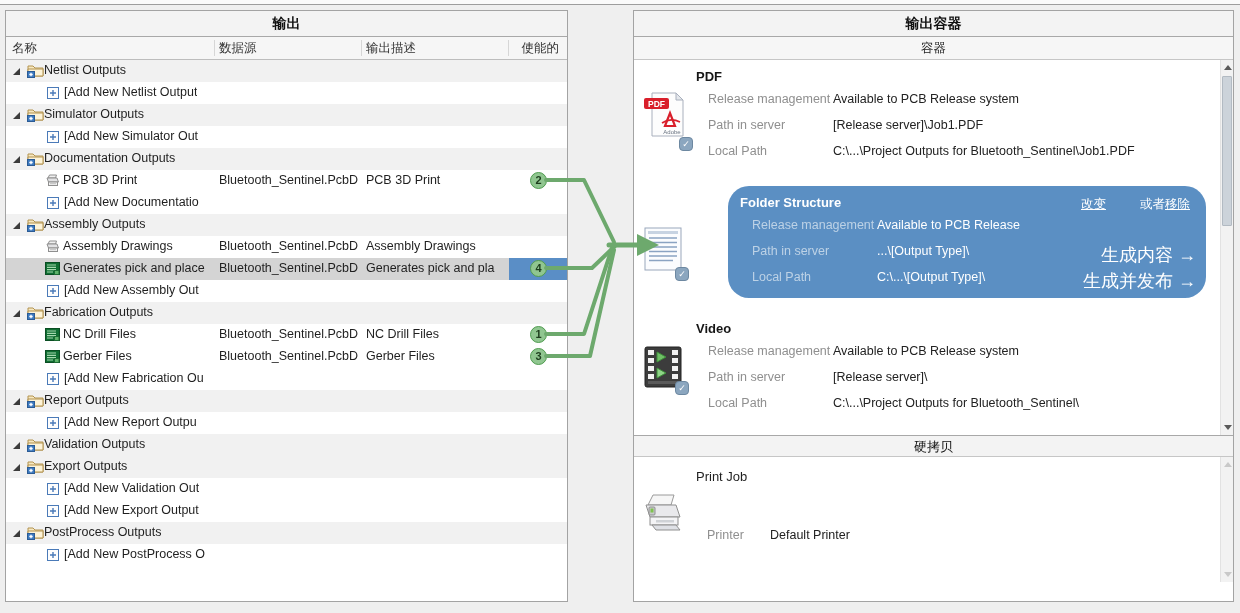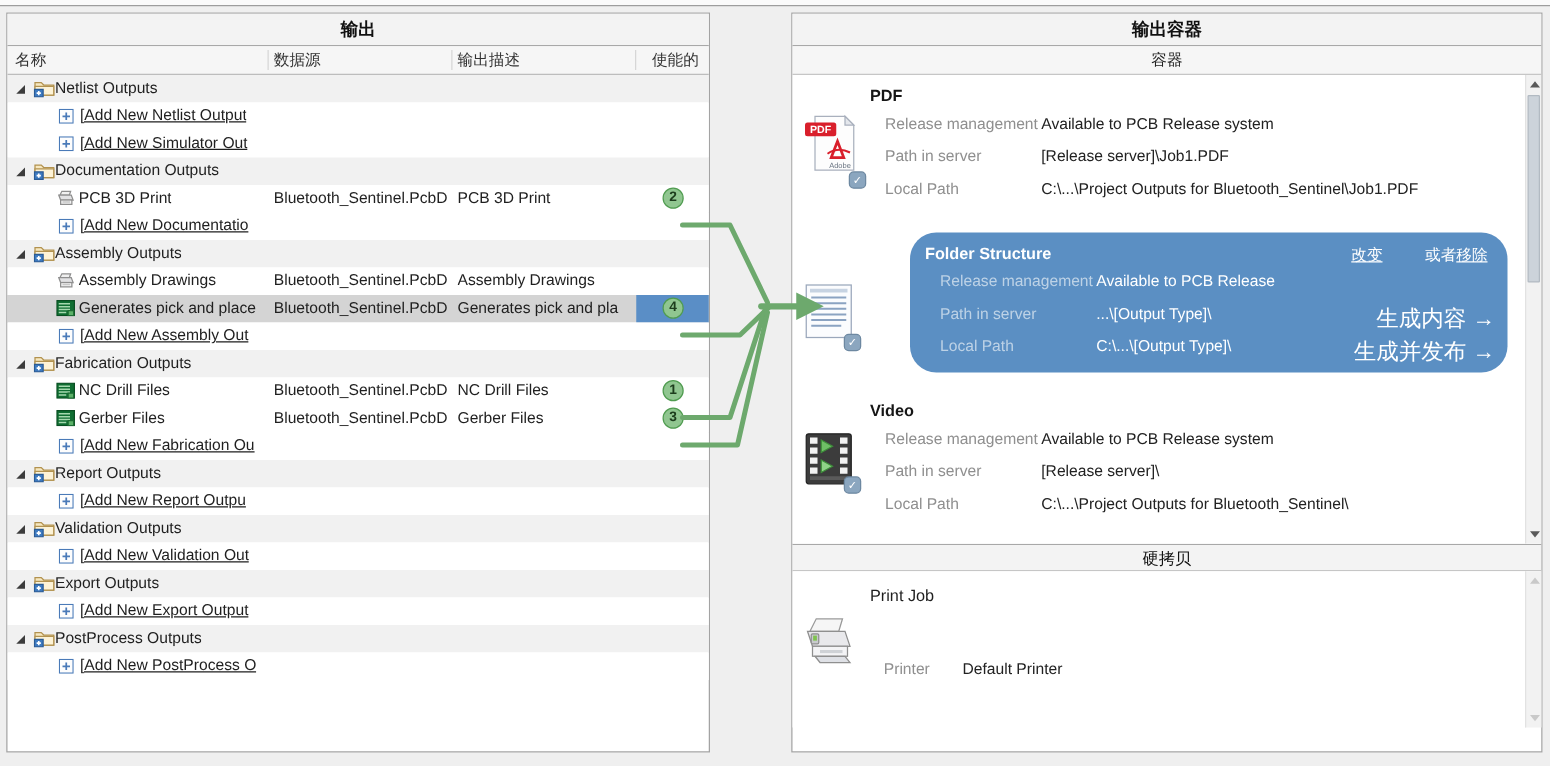--- a/index.html
+++ b/index.html
@@ -33,21 +33,21 @@
   .trow { position:relative; height:22px; background:#fff; }
   .trow.group { background:#f1f1f1; }
   .trow.selected { background:#d4d4d4; }
   .t-arrow { position:absolute; left:7px; top:8px; width:0; height:0;
     border-left:7px solid transparent; border-bottom:7px solid #3c3c3c; }
   .t-ficon { position:absolute; left:21px; top:3px; }
   .t-plus  { position:absolute; left:41px; top:5px; }
   .t-iicon { position:absolute; left:39px; top:4px; }
   .t-label { position:absolute; top:3px; white-space:nowrap; overflow:hidden; }
   .t-label.g { left:38px; }
-  .t-label.a { left:58px; max-width:152px;text-decoration:underline; }
+  .t-label.a { left:58px; max-width:152px; }
   .t-label.i { left:57px; max-width:152px; }
   .t-source { position:absolute; left:213px; top:3px; width:145px;
     white-space:nowrap; overflow:hidden; }
   .t-desc { position:absolute; left:360px; top:3px; width:141px;
     white-space:nowrap; overflow:hidden; }
   .t-encell { position:absolute; left:503px; right:0; top:0; bottom:0; background:#5a8ec6; }
   .t-badge { position:absolute; left:524px; top:2px; width:17px; height:17px;
     border-radius:50%; background:#90c690; border:1.5px solid #509c50;
     text-align:center; line-height:14px; font-size:11px; font-weight:600; color:#1d3d1d; z-index:2; }
 
@@ -134,20 +134,30 @@
           </svg></span>
         <span class="t-label g">Netlist Outputs</span>
       </div>
       <div class="trow add">
         <span class="t-plus"><svg width="12" height="12" viewBox="0 0 12 12">
             <rect x="0.5" y="0.5" width="11" height="11" fill="#fdfdfd" stroke="#4a7ab8"></rect>
             <path d="M6 3 v6 M3 6 h6" stroke="#4a7ab8" stroke-width="1.4"></path>
           </svg></span>
         <span class="t-label a">[Add New Netlist Output</span>
       </div>
+      <div class="trow group">
+        <span class="t-arrow"></span>
+        <span class="t-ficon"><svg width="17" height="15" viewBox="0 0 17 15">
+            <path d="M1 3 h5 l2 2 h8 v8 h-15 z" fill="#f7e8c0" stroke="#b2924f"></path>
+            <path d="M1 6 h15 v7 h-15 z" fill="#fdf3d7" stroke="#b2924f"></path>
+            <rect x="0.5" y="8.5" width="7" height="6" fill="#3d7ac0" stroke="#2b5b94"></rect>
+            <path d="M4 9.8 v3.4 M2.3 11.5 h3.4" stroke="#fff" stroke-width="1.3"></path>
+          </svg></span>
+        <span class="t-label g">Simulator Outputs</span>
+      </div>
       <div class="trow add">
         <span class="t-plus"><svg width="12" height="12" viewBox="0 0 12 12">
             <rect x="0.5" y="0.5" width="11" height="11" fill="#fdfdfd" stroke="#4a7ab8"></rect>
             <path d="M6 3 v6 M3 6 h6" stroke="#4a7ab8" stroke-width="1.4"></path>
           </svg></span>
         <span class="t-label a">[Add New Simulator Out</span>
       </div>
       <div class="trow group">
         <span class="t-arrow"></span>
         <span class="t-ficon"><svg width="17" height="15" viewBox="0 0 17 15">
@@ -276,36 +286,36 @@
       <div class="trow group">
         <span class="t-arrow"></span>
         <span class="t-ficon"><svg width="17" height="15" viewBox="0 0 17 15">
             <path d="M1 3 h5 l2 2 h8 v8 h-15 z" fill="#f7e8c0" stroke="#b2924f"></path>
             <path d="M1 6 h15 v7 h-15 z" fill="#fdf3d7" stroke="#b2924f"></path>
             <rect x="0.5" y="8.5" width="7" height="6" fill="#3d7ac0" stroke="#2b5b94"></rect>
             <path d="M4 9.8 v3.4 M2.3 11.5 h3.4" stroke="#fff" stroke-width="1.3"></path>
           </svg></span>
         <span class="t-label g">Validation Outputs</span>
       </div>
+      <div class="trow group">
+        <span class="t-arrow"></span>
+        <span class="t-ficon"><svg width="17" height="15" viewBox="0 0 17 15">
+            <path d="M1 3 h5 l2 2 h8 v8 h-15 z" fill="#f7e8c0" stroke="#b2924f"></path>
+            <path d="M1 6 h15 v7 h-15 z" fill="#fdf3d7" stroke="#b2924f"></path>
+            <rect x="0.5" y="8.5" width="7" height="6" fill="#3d7ac0" stroke="#2b5b94"></rect>
+            <path d="M4 9.8 v3.4 M2.3 11.5 h3.4" stroke="#fff" stroke-width="1.3"></path>
+          </svg></span>
+        <span class="t-label g">Export Outputs</span>
+      </div>
       <div class="trow add">
         <span class="t-plus"><svg width="12" height="12" viewBox="0 0 12 12">
             <rect x="0.5" y="0.5" width="11" height="11" fill="#fdfdfd" stroke="#4a7ab8"></rect>
             <path d="M6 3 v6 M3 6 h6" stroke="#4a7ab8" stroke-width="1.4"></path>
           </svg></span>
         <span class="t-label a">[Add New Validation Out</span>
-      </div>
-      <div class="trow group">
-        <span class="t-arrow"></span>
-        <span class="t-ficon"><svg width="17" height="15" viewBox="0 0 17 15">
-            <path d="M1 3 h5 l2 2 h8 v8 h-15 z" fill="#f7e8c0" stroke="#b2924f"></path>
-            <path d="M1 6 h15 v7 h-15 z" fill="#fdf3d7" stroke="#b2924f"></path>
-            <rect x="0.5" y="8.5" width="7" height="6" fill="#3d7ac0" stroke="#2b5b94"></rect>
-            <path d="M4 9.8 v3.4 M2.3 11.5 h3.4" stroke="#fff" stroke-width="1.3"></path>
-          </svg></span>
-        <span class="t-label g">Export Outputs</span>
       </div>
       <div class="trow add">
         <span class="t-plus"><svg width="12" height="12" viewBox="0 0 12 12">
             <rect x="0.5" y="0.5" width="11" height="11" fill="#fdfdfd" stroke="#4a7ab8"></rect>
             <path d="M6 3 v6 M3 6 h6" stroke="#4a7ab8" stroke-width="1.4"></path>
           </svg></span>
         <span class="t-label a">[Add New Export Output</span>
       </div>
       <div class="trow group">
         <span class="t-arrow"></span>

